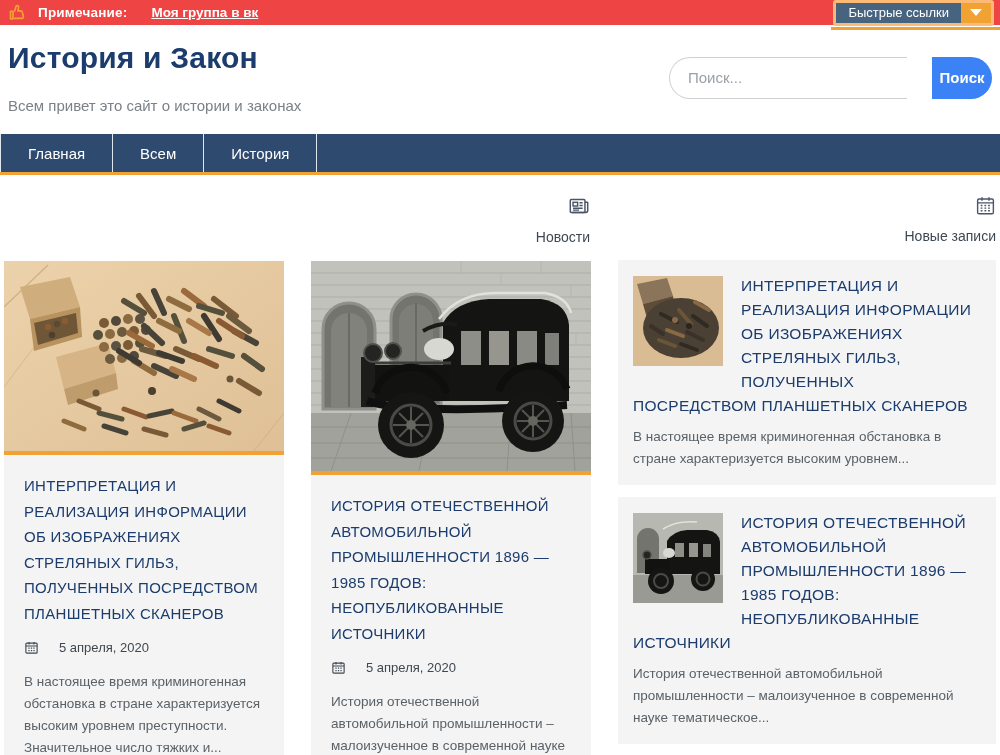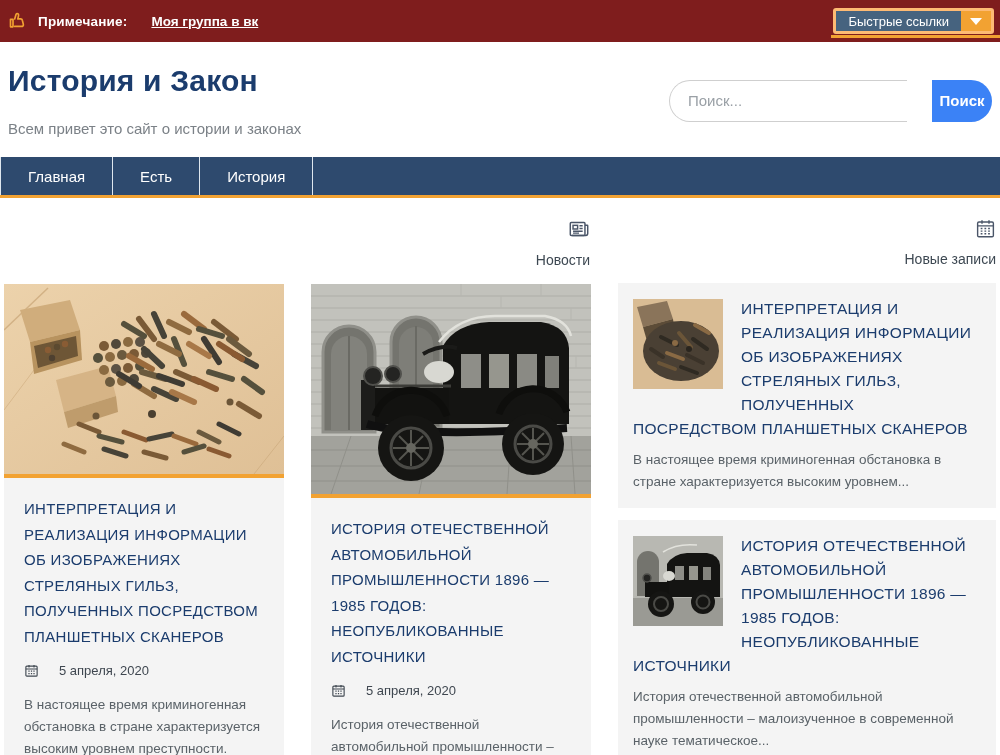--- a/index.html
+++ b/index.html
@@ -1,35 +1,35 @@
 <!DOCTYPE html>
 <html lang="ru"><head>
 <meta charset="utf-8">
 <style>
   * { margin:0; padding:0; box-sizing:border-box; }
   html,body { width:1000px; height:755px; overflow:hidden; background:#fff;
     font-family:"Liberation Sans","DejaVu Sans",sans-serif; }
 
   
-  .topbar { position:relative; height:42px; background:#7f1d1d;
+  .topbar { position:relative; height:25px; background:#ef4444;
     border-bottom:2px solid #42597 2; display:flex; align-items:center;
     justify-content:space-between; padding:0 6px 0 8px; }
   .topbar-left { display:flex; align-items:center; gap:10px; color:#fff; font-size:13.5px; }
   .hand-icon { display:inline-flex; width:20px; height:20px; color:#f2a232; }
   .note-label { font-weight:bold; letter-spacing:.2px; }
   .vk-link { color:#fff; font-weight:bold; text-decoration:underline; margin-left:14px; cursor:pointer; font-size:13.5px;text-align:right; }
   .quicklinks-wrap { position:relative; height:30px; display:flex; align-items:flex-start; padding-top:2px; }
   .quicklinks { display:flex; align-items:stretch; border:3px solid #fdba74; border-radius:3px; overflow:hidden; cursor:pointer; height:26px; }
   .ql-label { color:#fff; font-size:13px; padding:0 12px; display:flex; align-items:center; background:#46637f; }
   .ql-arrow { width:30px; background:#f2a232; display:flex; align-items:center; justify-content:center; }
   .ql-arrow .tri { width:0; height:0; border-left:6px solid transparent; border-right:6px solid transparent; border-top:7px solid #fff; }
   .ql-underline { position:absolute; left:-2px; right:-6px; bottom:-2px; height:3px; background:#f2a232; }
 
   
-  .header { display:flex; align-items:center; justify-content:space-between; padding:22px 8px 20px 8px; }
+  .header { display:flex; align-items:center; justify-content:space-between; padding:16px 8px 20px 8px; }
   .site-title { color:#1b3c6d; font-size:30px; font-weight:bold; letter-spacing:.2px; }
   .site-tagline { color:#7b8187; font-size:15px; margin-top:22px; }
   .search { display:flex; align-items:center; margin-right:0;gap:25px; }
   .search-input { width:238px; height:42px; border:1px solid #cfcfcf; border-right:none;
     border-radius:21px 0 0 21px; padding:0 18px; font-size:15px; color:#444; outline:none; }
   .search-input::placeholder { color:#9aa0a6; }
   .search-btn { height:42px; width:60px; border:none; background:#3b82f6; color:#fff;
     font-size:15px; font-weight:bold; border-radius:0 21px 21px 0; cursor:pointer; }
 
   
@@ -94,21 +94,21 @@
     <div class="site-tagline">Всем привет это сайт о истории и законах</div>
   </div>
   <div class="search">
     <input class="search-input" type="text" placeholder="Поиск..." style="">
     <button class="search-btn">Поиск</button>
   </div>
 </div>
 
 <div class="nav">
   <div class="nav-item">Главная</div>
-  <div class="nav-item">Есть</div>
+  <div class="nav-item">Всем</div>
   <div class="nav-item">История</div>
 </div>
 
 <div class="main">
 
   <div class="col-left">
     <div class="sec-head">
       <span class="ico">
         <svg viewBox="0 0 24 24" width="22" height="22" fill="none" stroke="currentColor" stroke-width="1.6">
           <rect x="2.5" y="5" width="16" height="14" rx="1"></rect>

